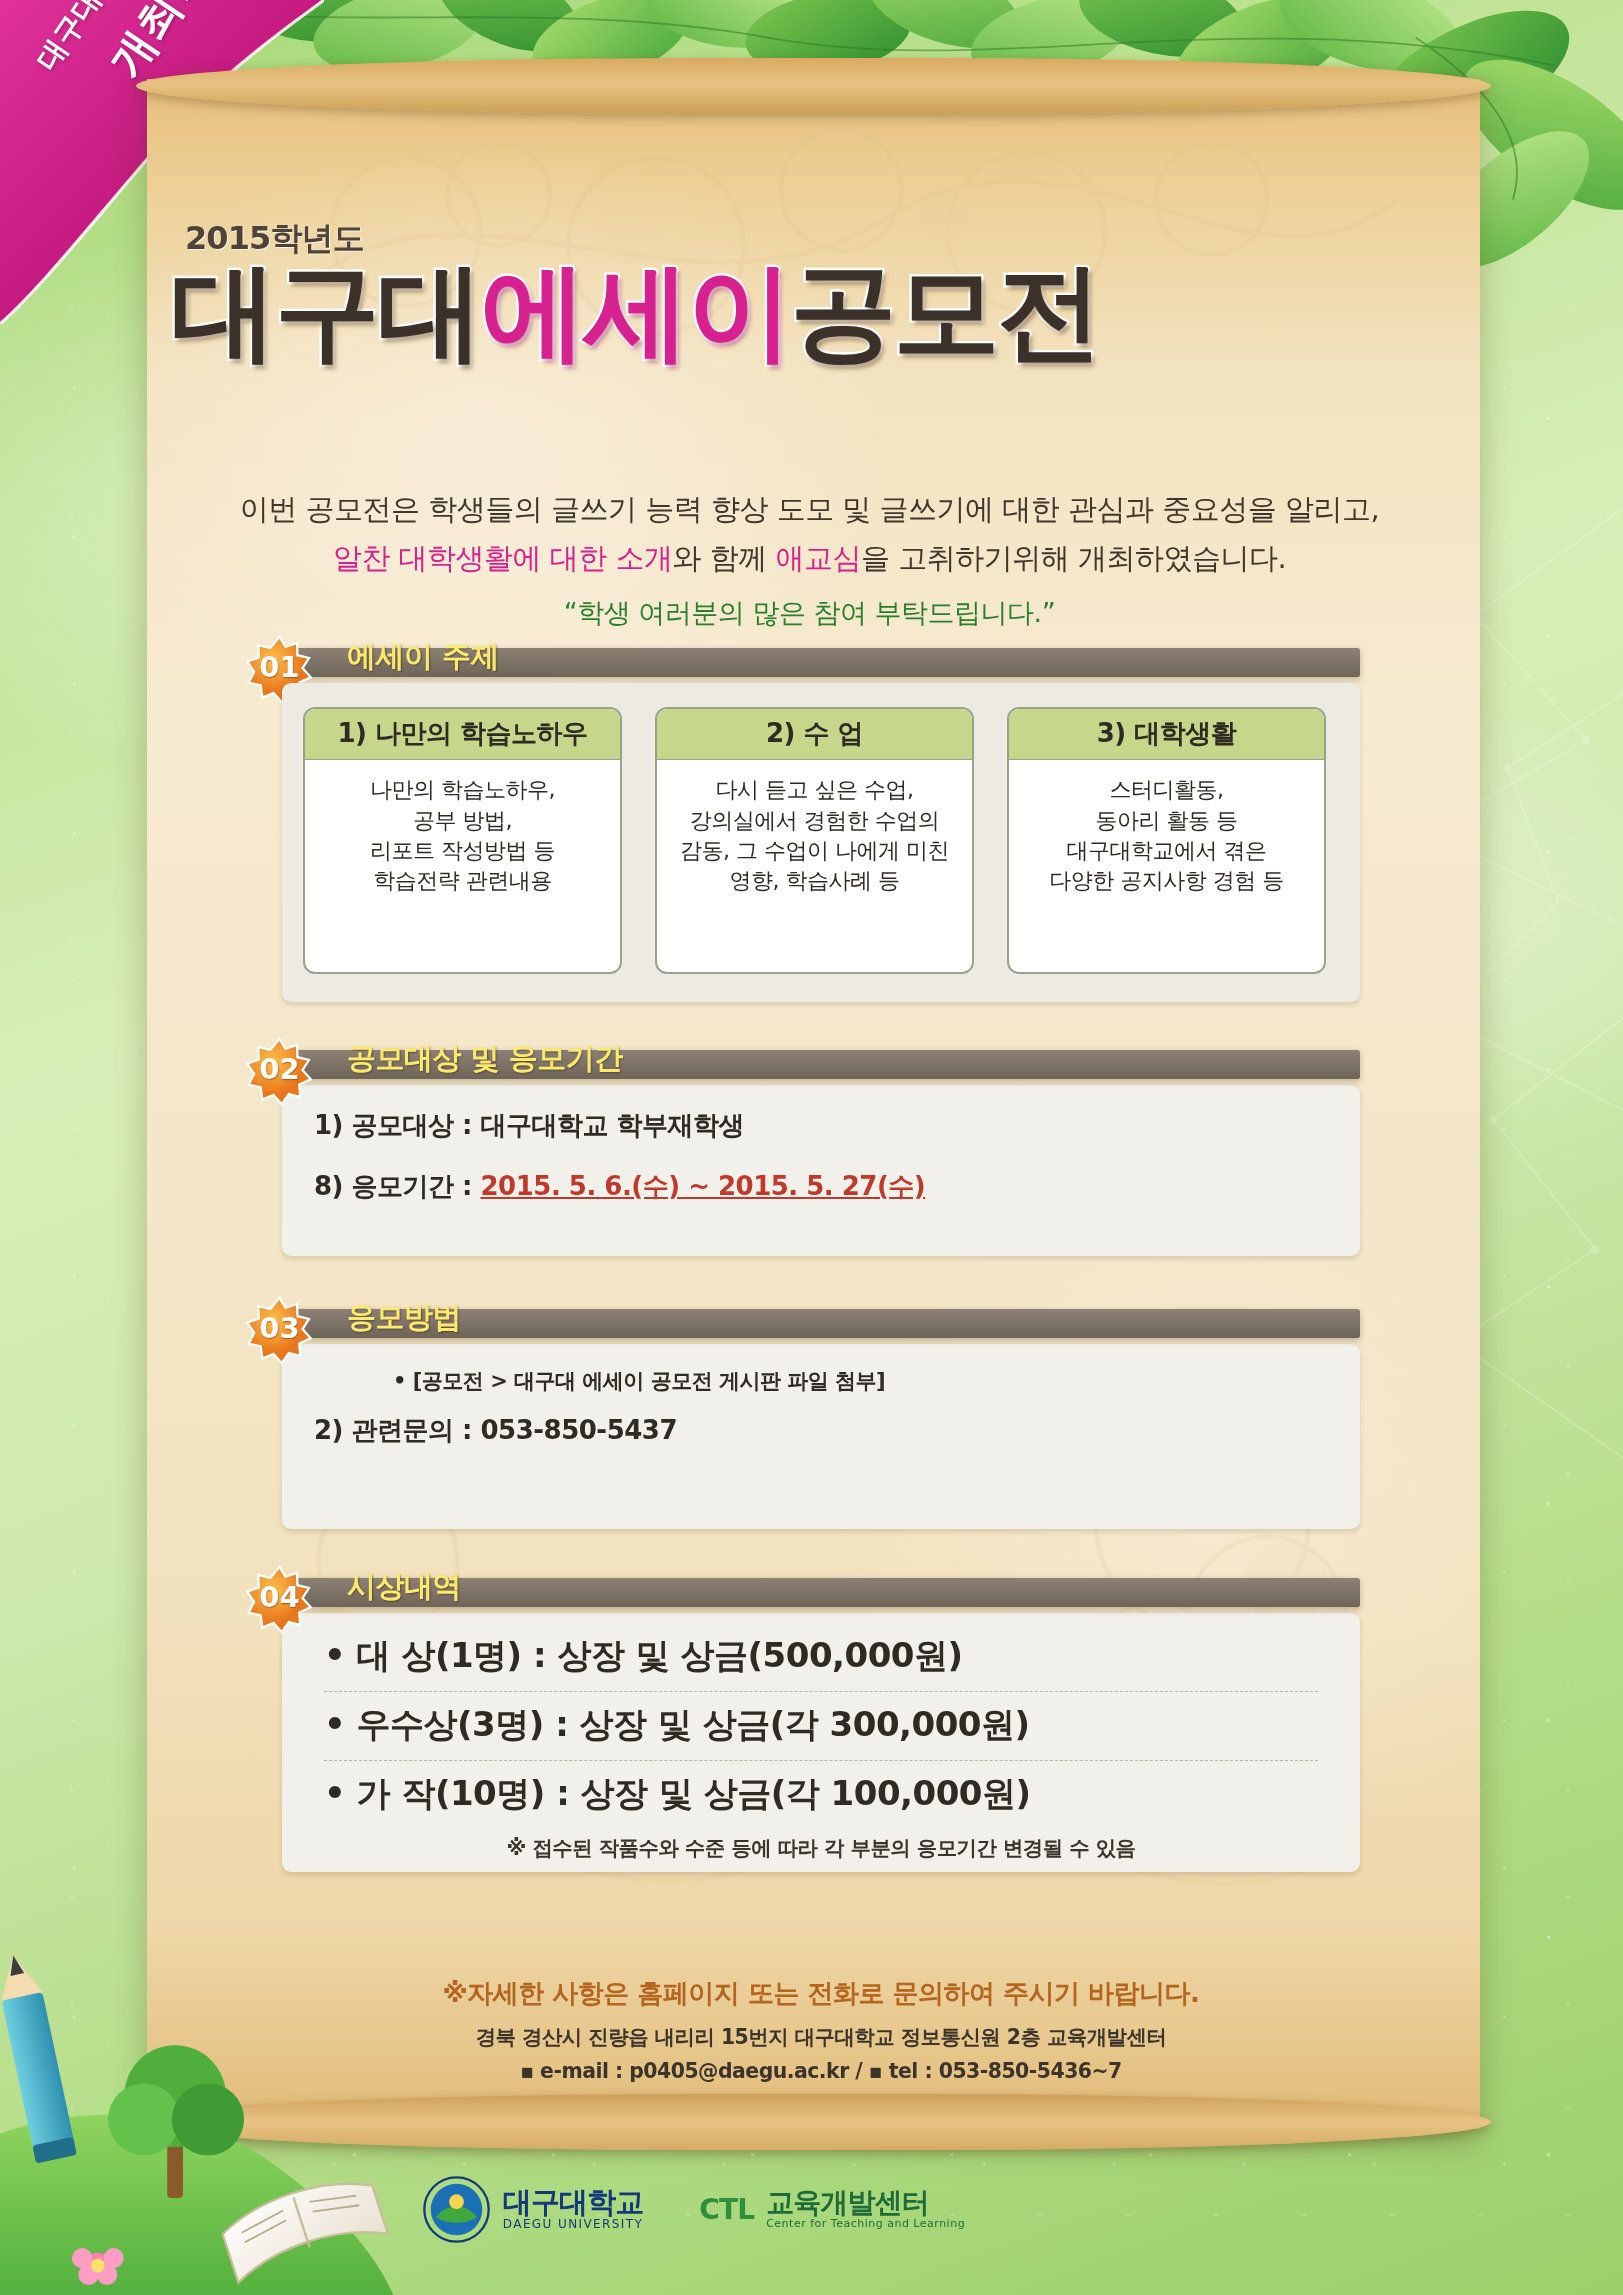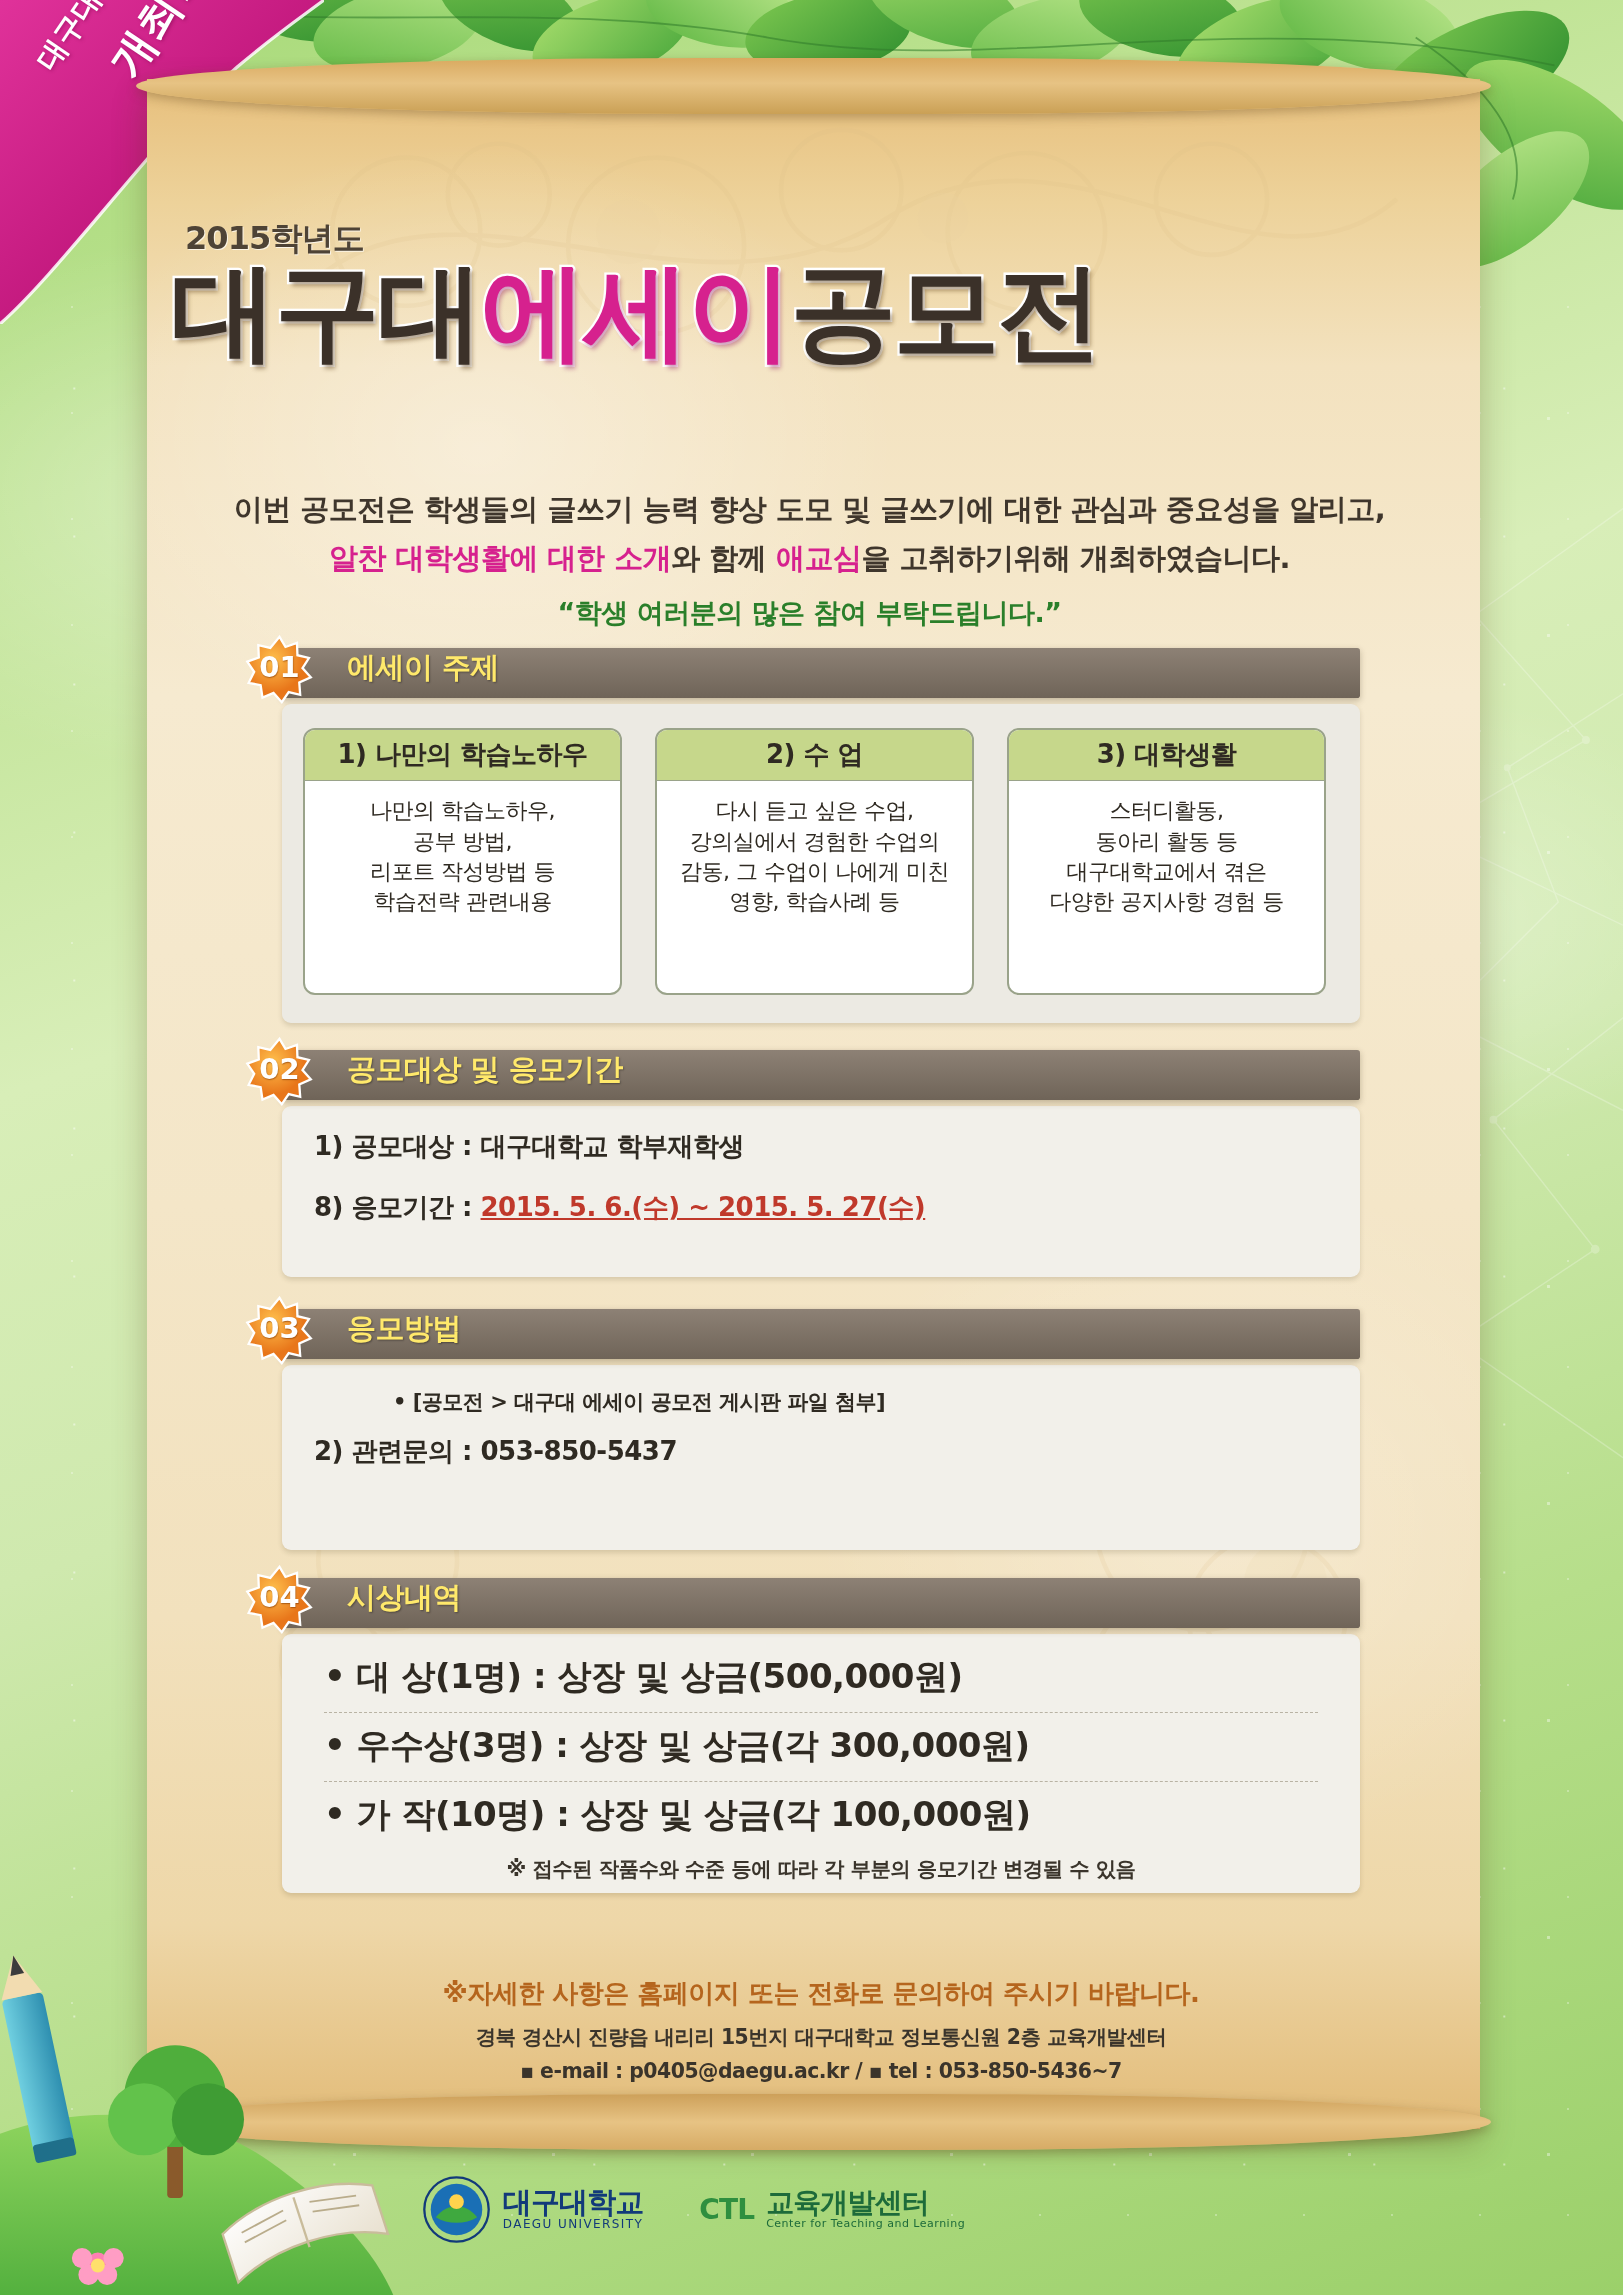--- a/index.html
+++ b/index.html
@@ -144,41 +144,41 @@
     color: #d6218e;
     -webkit-text-stroke: 4.6px #ffffff;
     paint-order: stroke fill;
     text-shadow: 2.8px 3.7px 4.6px rgba(140,20,90,.40);
   }
 
   .lead-1, .lead-2, .lead-3 {
     position: absolute;
     width: 1259px;
     text-align: center;
-    font-weight: bold;
+    font-weight: normal;
     letter-spacing: -0.5px;
   }
   .lead-1 { left: 180px; top: 490px; font-size: 29px; color: #3f362c; }
   .lead-2 { left: 180px; top: 539px; font-size: 29px; color: #3f362c; }
   .lead-2 .hl-pink  { color: #d6218e; }
   .lead-3 { left: 180px; top: 595px; font-size: 27px; color: #2a7f2a; }
 
   
   .sec {
     position: absolute;
     left: 282px;
     width: 1078px;
   }
   .sec-bar {
     position: relative;
-    height: 50px;
+    height: 29px;
     background: linear-gradient(180deg, #8d8175 0%, #6f6458 100%);
     border-radius: 2.8px;
     display: flex;
-    align-items: flex-start;
+    align-items: flex-end;
     padding-left: 65px;
     box-sizing: border-box;
     box-shadow: 0 2.8px 6.5px rgba(60,45,20,.28);
   }
   .sec-bar .sec-title {
     color: #ffe96b;
     font-size: 29px;
     font-weight: bold;
     letter-spacing: -0.5px;
     text-shadow: 0.9px 1.4px 1.9px rgba(0,0,0,.35);

